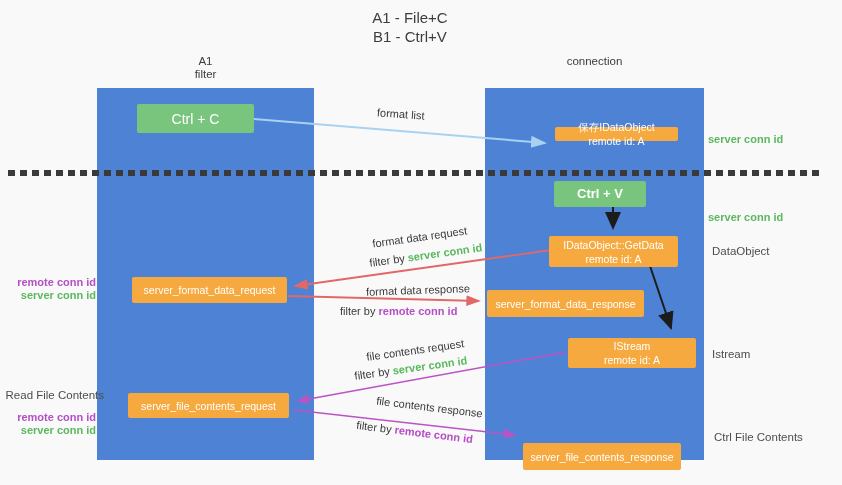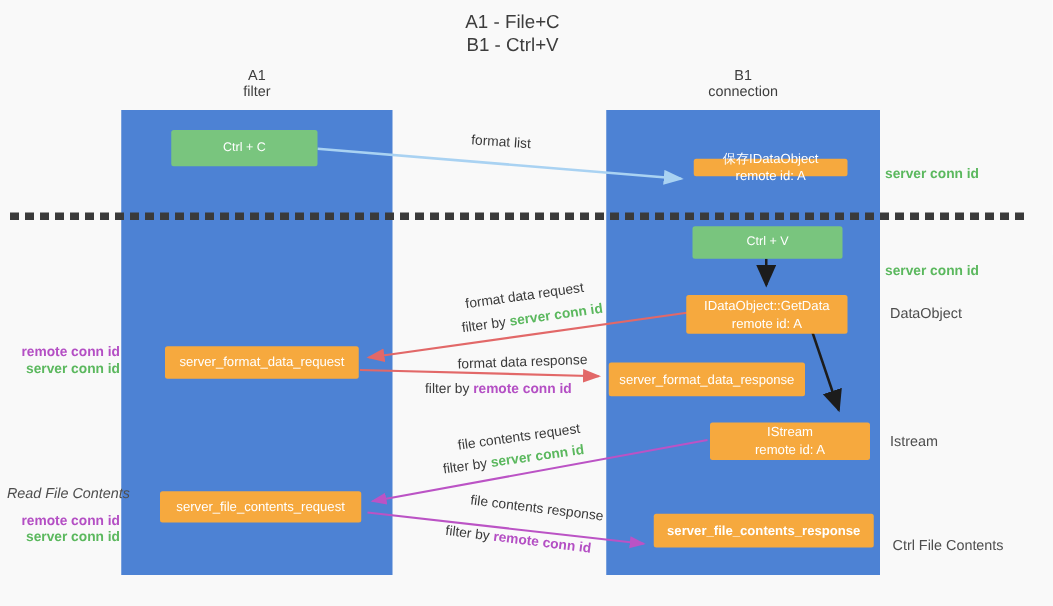--- a/index.html
+++ b/index.html
@@ -57,21 +57,20 @@
   <div class="title">
     <div>A1 - File+C</div>
     <div>B1 - Ctrl+V</div>
   </div>
 
   <div class="col-header left">
     <div>A1</div>
     <div>filter</div>
   </div>
   <div class="col-header right">
-    <div>B1</div>
     <div>connection</div>
   </div>
 
   <div class="column left"></div>
   <div class="column right"></div>
 
   <div class="dotted"></div>
 
   <svg class="arrows" width="842" height="485" viewBox="0 0 842 485">
     <defs>
@@ -90,30 +89,30 @@
     </defs>
     <line class="ln-lb" x1="254" y1="119" x2="545" y2="143" marker-end="url(#mLB)"></line>
     <line class="ln-bk" x1="613" y1="207" x2="613" y2="228" marker-end="url(#mBK)"></line>
     <line class="ln-rd" x1="551" y1="250" x2="295" y2="286" marker-end="url(#mRD)"></line>
     <line class="ln-rd" x1="288" y1="296" x2="479" y2="301" marker-end="url(#mRD)"></line>
     <line class="ln-bk" x1="650" y1="266" x2="671" y2="328" marker-end="url(#mBK)"></line>
     <line class="ln-pp" x1="566" y1="352" x2="298" y2="401" marker-end="url(#mPP)"></line>
     <line class="ln-pp" x1="294" y1="410" x2="515" y2="435" marker-end="url(#mPP)"></line>
   </svg>
 
-  <div class="node green" style="left:137px;top:104px;width:117px;height:29px;font-size:10px;">
+  <div class="node green" style="left:137px;top:104px;width:117px;height:29px;font-size:14px;">
     <span>Ctrl + C</span>
   </div>
 
   <div class="node orange" style="left:555px;top:127px;width:123px;height:14px;">
     <span>保存IDataObject</span>
     <span>remote id: A</span>
   </div>
 
-  <div class="node green" style="left:554px;top:181px;width:120px;height:26px;font-size:10px;">
+  <div class="node green" style="left:554px;top:181px;width:92px;height:26px;font-size:13px;font-weight:bold;">
     <span>Ctrl + V</span>
   </div>
 
   <div class="node orange" style="left:549px;top:236px;width:129px;height:31px;">
     <span>IDataObject::GetData</span>
     <span>remote id: A</span>
   </div>
 
   <div class="node orange" style="left:132px;top:277px;width:155px;height:26px;text-align:center;">
     <span>server_format_data_request</span>
@@ -125,21 +124,21 @@
 
   <div class="node orange" style="left:568px;top:338px;width:128px;height:30px;">
     <span>IStream</span>
     <span>remote id: A</span>
   </div>
 
   <div class="node orange" style="left:128px;top:393px;width:161px;height:25px;">
     <span>server_file_contents_request</span>
   </div>
 
-  <div class="node orange" style="left:523px;top:411px;width:176px;height:27px;font-weight:bold;">
+  <div class="node orange" style="left:523px;top:443px;width:158px;height:27px;">
     <span>server_file_contents_response</span>
   </div>
 
   <div class="lbl rot-p4" style="left:377px;top:108px;">format list</div>
 
   <div class="lbl rot-n8" style="left:372px;top:231px;">format data request</div>
   <div class="lbl rot-n8" style="left:369px;top:249px;">
     <span>filter by </span><span class="g">server conn id</span>
   </div>
 
@@ -159,17 +158,17 @@
   </div>
 
   <div class="lbl greenb" style="left:708px;top:133px;">server conn id</div>
   <div class="lbl greenb" style="left:708px;top:211px;">server conn id</div>
   <div class="lbl gray" style="left:712px;top:245px;">DataObject</div>
   <div class="lbl gray" style="left:712px;top:348px;">Istream</div>
   <div class="lbl gray" style="left:714px;top:431px;">Ctrl File Contents</div>
 
   <div class="lbl purpleb ralign" style="left:0px;top:276px;width:96px;">remote conn id</div>
   <div class="lbl greenb ralign" style="left:0px;top:289px;width:96px;">server conn id</div>
-  <div class="lbl gray ralign" style="left:0px;top:389px;width:104px;font-style:italic;">Read File Contents</div>
+  <div class="lbl gray ralign" style="left:0px;top:389px;width:104px;">Read File Contents</div>
   <div class="lbl purpleb ralign" style="left:0px;top:411px;width:96px;">remote conn id</div>
   <div class="lbl greenb ralign" style="left:0px;top:424px;width:96px;">server conn id</div>
 
 </div>
 
 </body></html>

